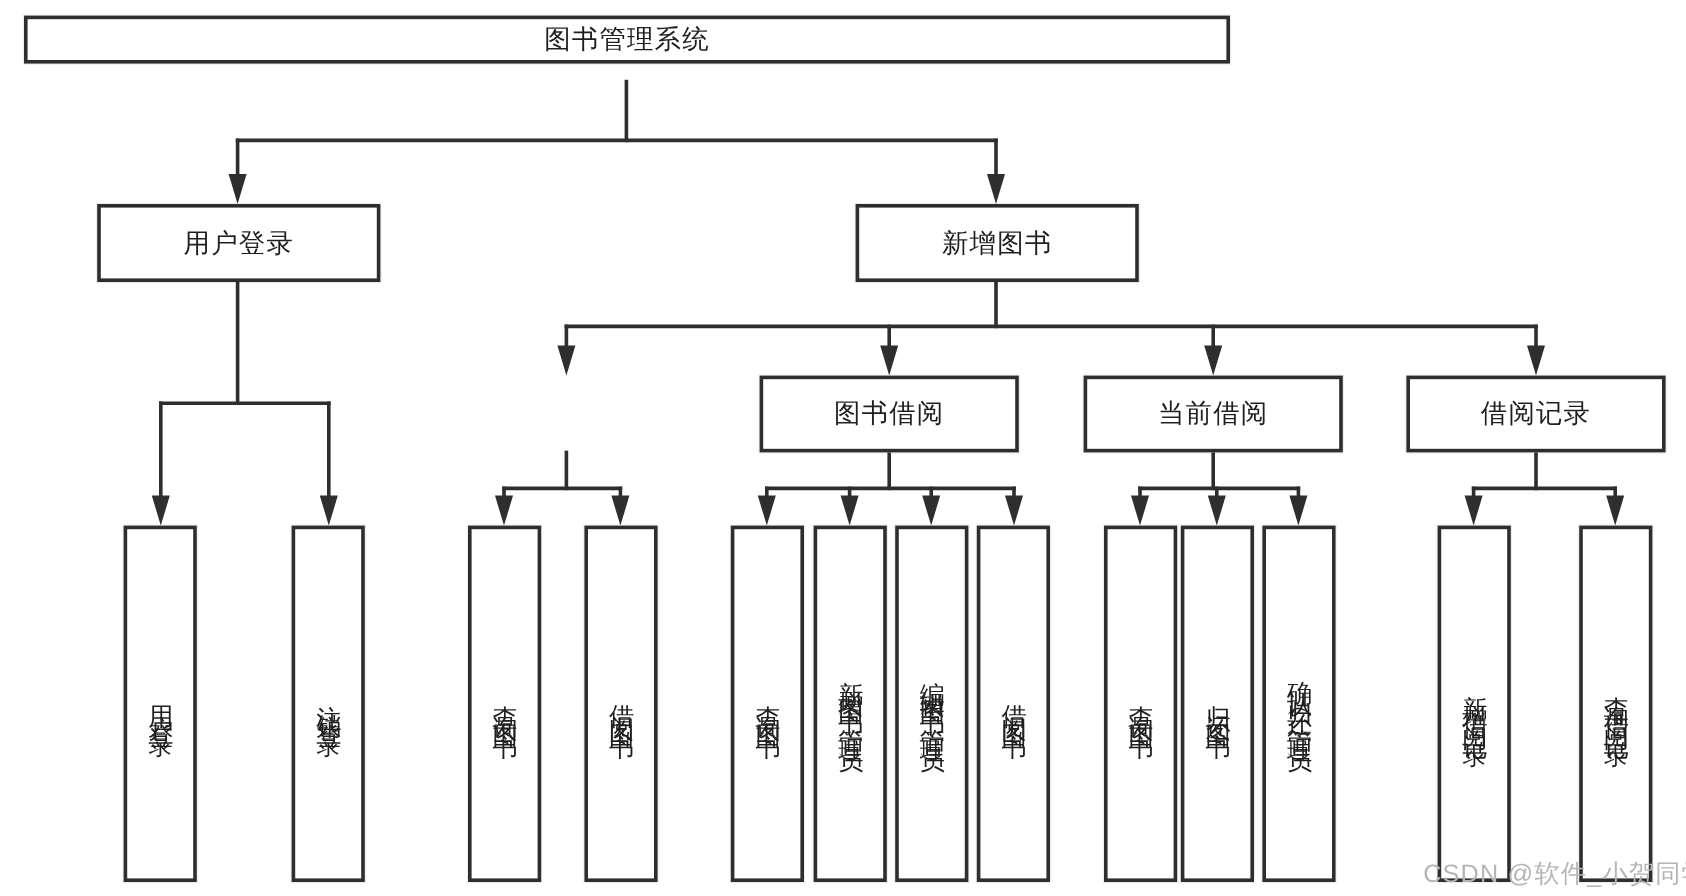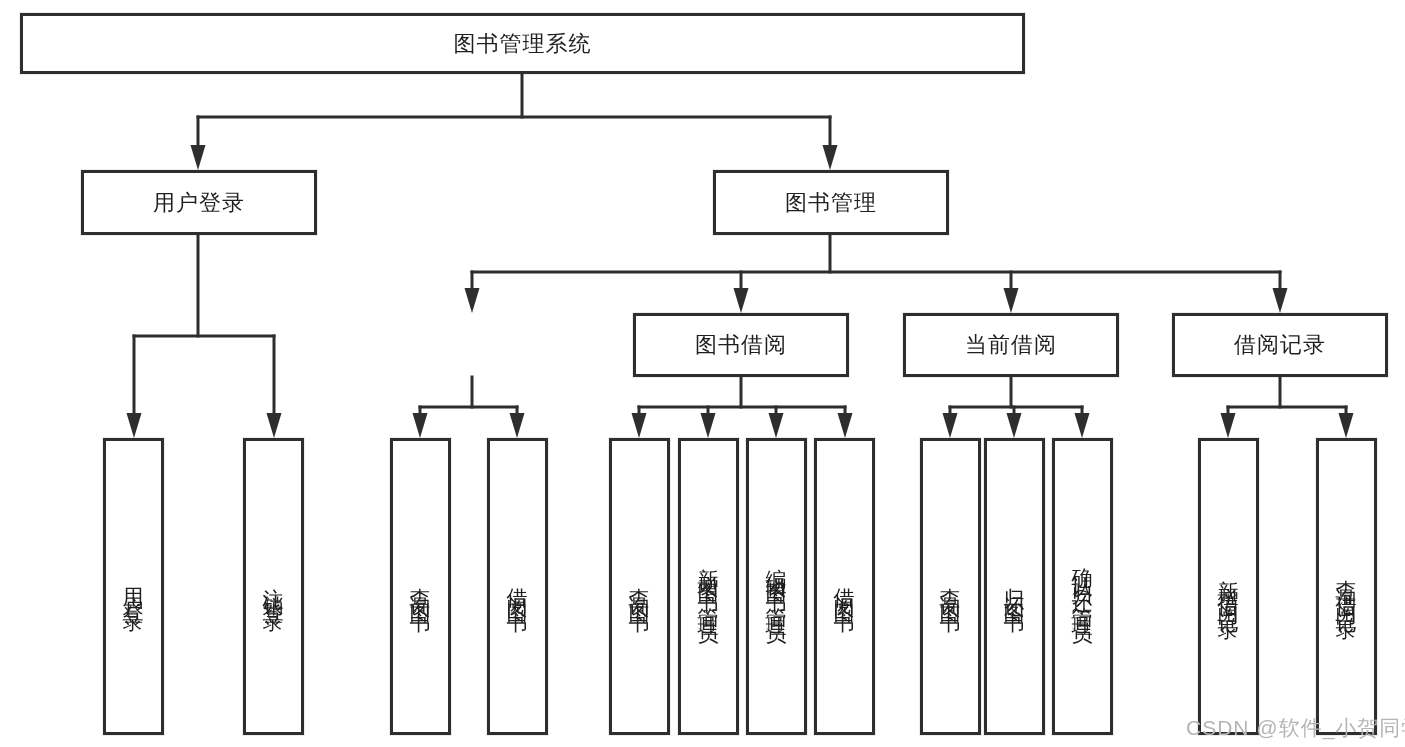--- a/index.html
+++ b/index.html
@@ -95,24 +95,24 @@
       <polygon points="768.5,413 783.5,413 776,438"></polygon>
       <polygon points="837.5,413 852.5,413 845,438"></polygon>
       <polygon points="942.5,413 957.5,413 950,438"></polygon>
       <polygon points="1006.5,413 1021.5,413 1014,438"></polygon>
       <polygon points="1074.5,413 1089.5,413 1082,438"></polygon>
       <polygon points="1220.5,413 1235.5,413 1228,438"></polygon>
       <polygon points="1338.5,413 1353.5,413 1346,438"></polygon>
     </g>
   </svg>
 
-  <div class="box" style="left:20px;top:13px;width:1005px;height:61px;">图书管理系统</div>
+  <div class="box" style="left:20px;top:13px;width:1005px;height:40px;">图书管理系统</div>
 
   <div class="box" style="left:81px;top:170px;width:236px;height:65px;">用户登录</div>
-  <div class="box" style="left:713px;top:170px;width:236px;height:65px;">图书管理</div>
+  <div class="box" style="left:713px;top:170px;width:236px;height:65px;">新增图书</div>
 
   <div class="box" style="left:633px;top:313px;width:216px;height:64px;">图书借阅</div>
   <div class="box" style="left:903px;top:313px;width:216px;height:64px;">当前借阅</div>
   <div class="box" style="left:1172px;top:313px;width:216px;height:64px;">借阅记录</div>
 
   <div class="vbox" style="left:103px;top:438px;width:61px;height:297px;">
     <span>用户登录</span>
   </div>
   <div class="vbox" style="left:243px;top:438px;width:61px;height:297px;">
     <span>注销登录</span>

